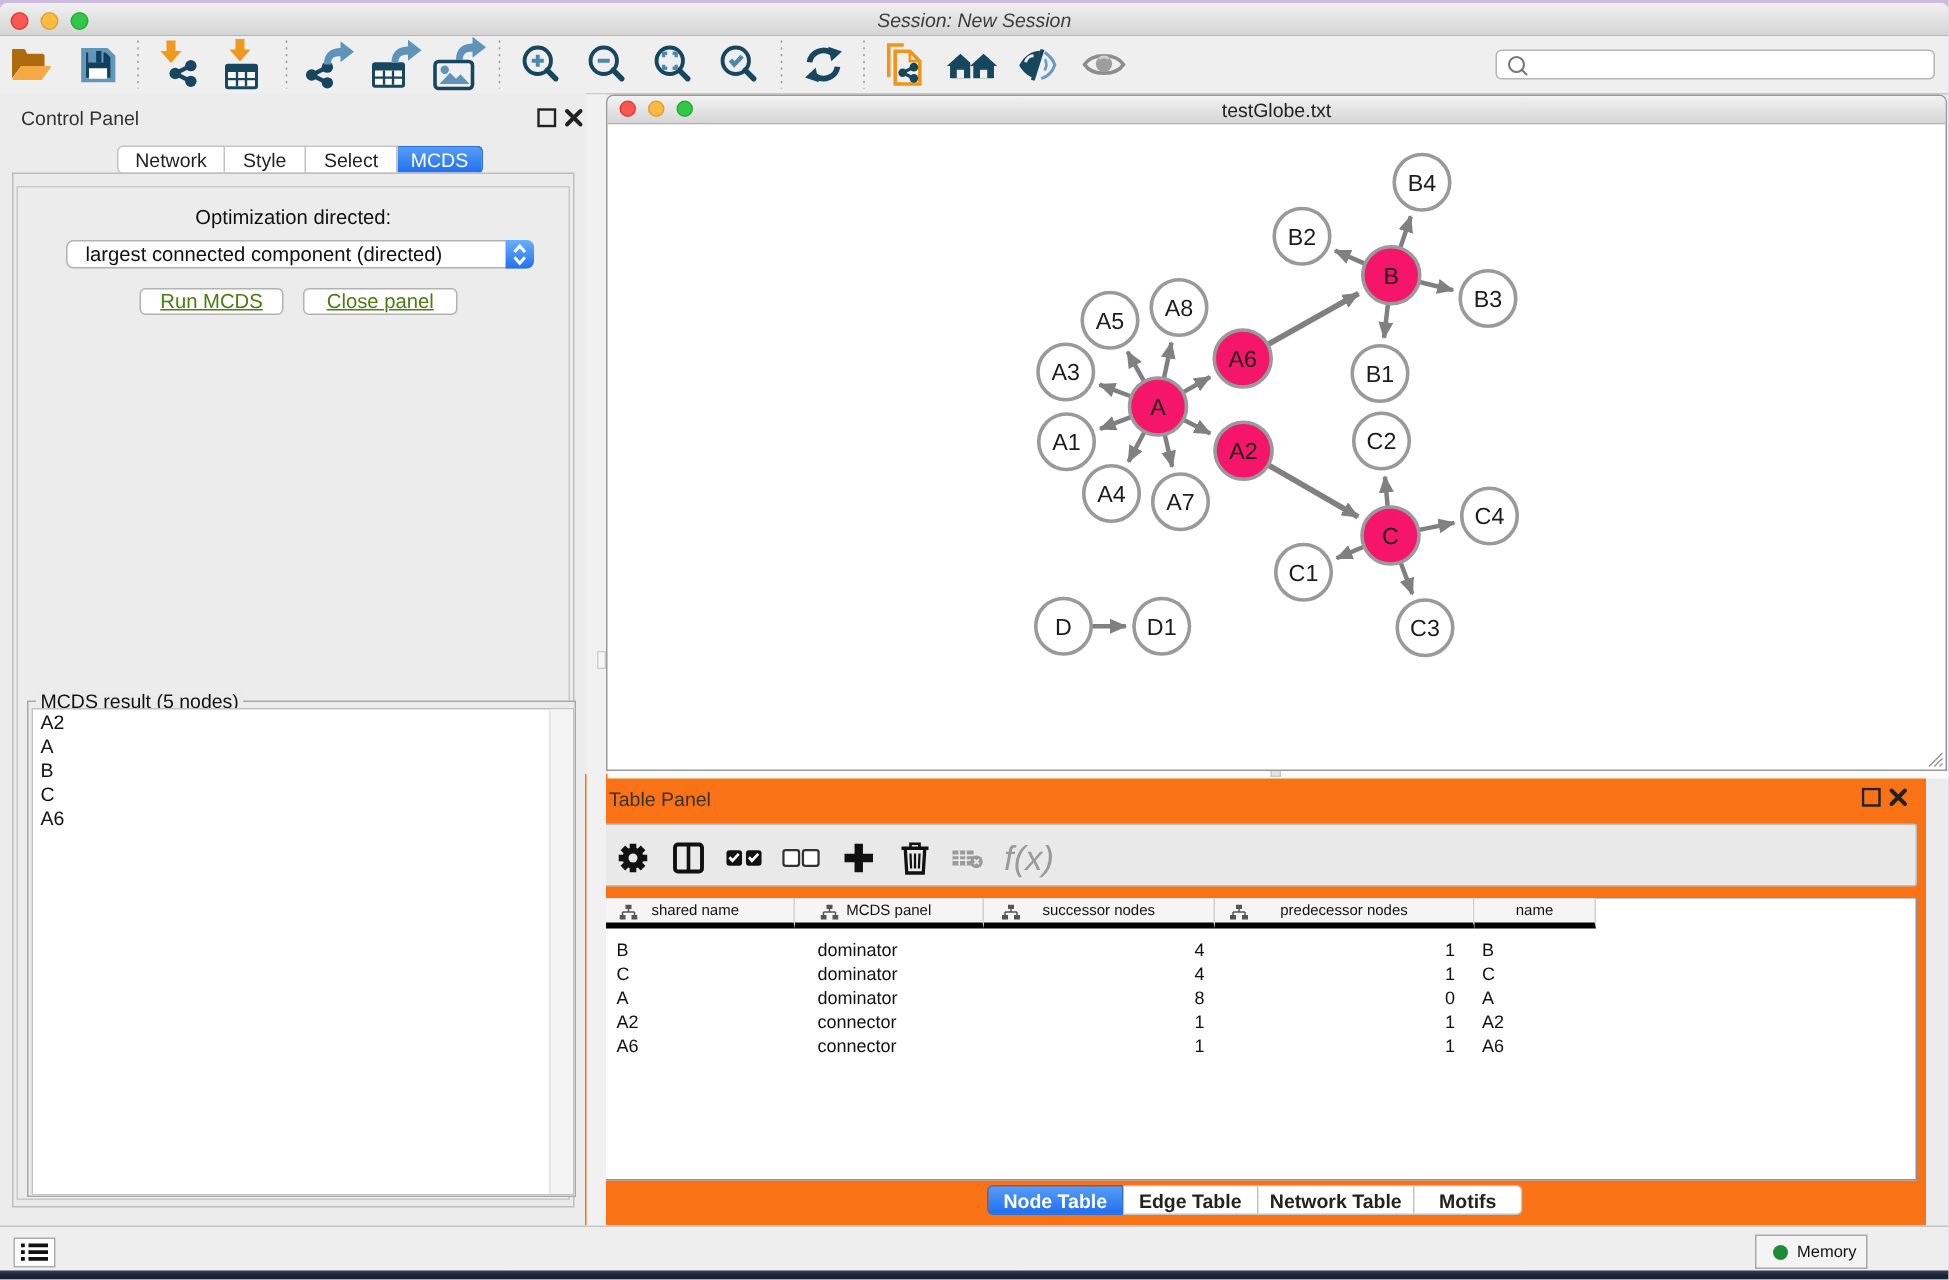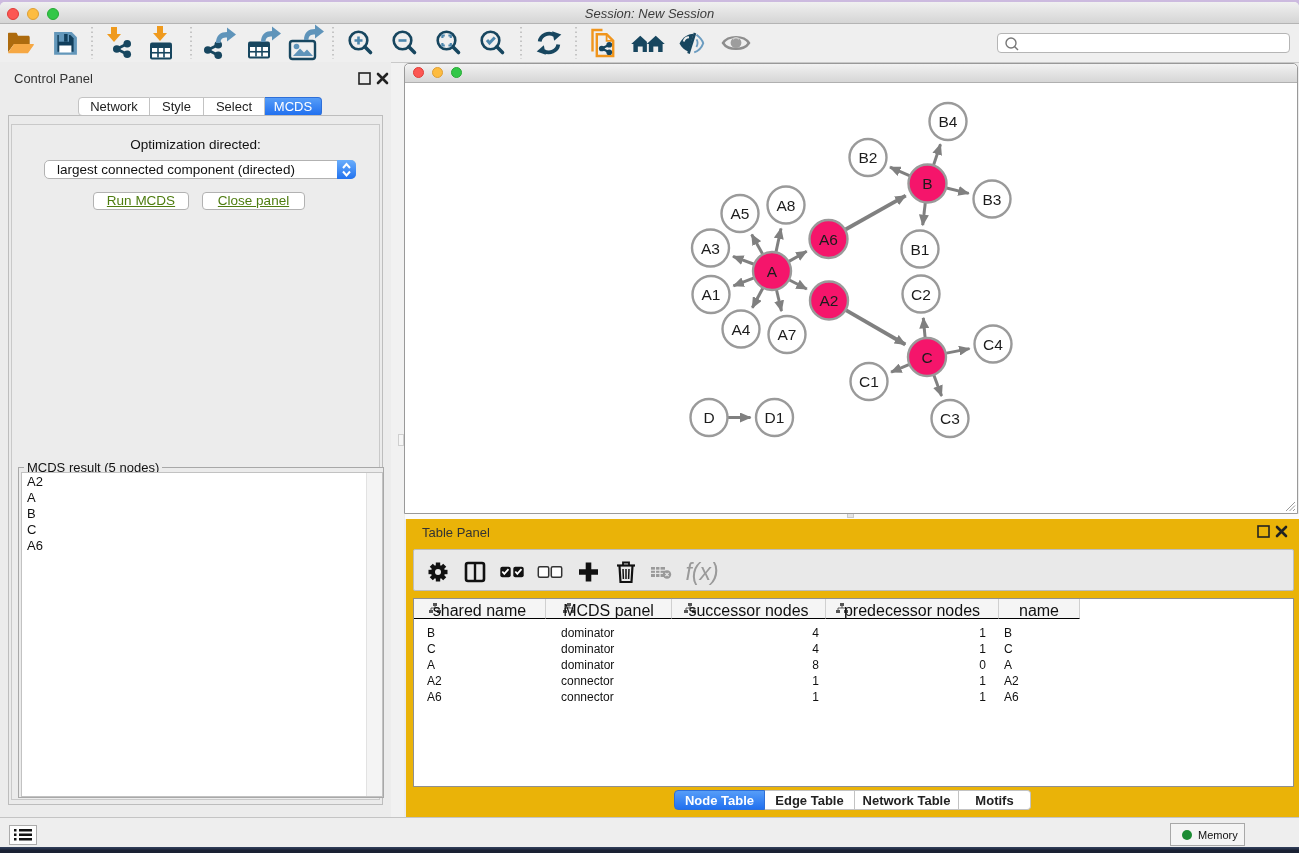--- a/index.html
+++ b/index.html
@@ -35,25 +35,25 @@
 #legend { position:absolute; left:5px; top:-8px; background:#ebebeb; padding:0 3px; font-size:13px; color:#111; }
 #mcds-list { position:absolute; left:2px; top:4px; width:362px; height:325px; background:#fff; border:1px solid #c2c2c2; font-size:13px; color:#111; padding:1px 0 0 5px; line-height:16px; }
 #mcds-scroll { position:absolute; right:0; top:0; width:16px; height:323px; background:#f4f4f4; border-left:1px solid #e2e2e2; }
 #netwin { position:absolute; left:404px; top:63px; width:894px; height:451px; background:#fff; border:1px solid #999; border-radius:5px 5px 0 0; }
 #nettitle { position:absolute; left:0; top:0; width:100%; height:19px; background:linear-gradient(#f2f2f2,#d6d6d6); border-radius:5px 5px 0 0; border-bottom:1px solid #b0b0b0; }
 #nettitle .tl { top:3px; width:11px; height:11px; }
 #nettitle .t1 { left:8px; } #nettitle .t2 { left:27px; } #nettitle .t3 { left:46px; }
 #nettitle span { position:absolute; top:2px; width:100%; text-align:center; font-size:13px; color:#222; }
 #graph { position:absolute; left:0; top:19px; }
 #grip { position:absolute; right:1px; bottom:1px; }
-#tpanel { position:absolute; left:406px; top:516px; width:894px; height:301px; background:#eab308; }
+#tpanel { position:absolute; left:390px; top:516px; width:894px; height:301px; background:#f97316; }
 #tpanel-title { position:absolute; left:16px; top:9px; font-size:13px; color:#333; }
 #ttoolbar { position:absolute; left:7px; top:33px; width:881px; height:42px; background:#e9e9e9; border:1px solid #bdbdbd; border-radius:2px; }
 #ttable { position:absolute; left:7px; top:82px; width:881px; height:189px; background:#fff; border:1px solid #8f8f8f; }
-.thcell { position:absolute; top:0; height:20px; background:#f5f5f5; border-right:1px solid #d0d0d0; border-bottom:1px solid #000000; font-size:16px; color:#111; }
+.thcell { position:absolute; top:0; height:20px; background:#f5f5f5; border-right:1px solid #d0d0d0; border-bottom:4px solid #000000; font-size:10px; color:#111; }
 .thcell span { position:absolute; top:3px; width:100%; text-align:center; }
 .trow { position:absolute; font-size:12px; color:#111; height:16px; line-height:16px; }
 .num { text-align:right; }
 #ttabs { position:absolute; left:268px; top:274px; height:20px; display:flex;font-weight:bold; }
 #ttabs .seg { height:20px; }
 #statusbar { position:absolute; left:0; top:817px; width:1299px; height:30px; background:#eeeeee; border-top:1px solid #c4c4c4; }
 #listbtn { position:absolute; left:9px; top:7px; width:28px; height:20px; background:#fdfdfd; border:1px solid #ababab; }
 #membtn { position:absolute; left:1170px; top:5px; width:75px; height:23px; background:#f4f4f4; border:1px solid #a8a8a8; font-size:11px; color:#111; }
 #membtn .dot { position:absolute; left:11px; top:6px; width:10px; height:10px; border-radius:50%; background:#1c8c34; }
 #membtn .lbl { position:absolute; left:27px; top:5px; }
@@ -243,20 +243,21 @@
         <div id="mcds-scroll"></div>
       </div>
     </div>
   </div>
 </div>
 <div id="netwin">
   <div id="nettitle">
     <div class="tl t1"></div>
       <div class="tl t2"></div>
       <div class="tl t3"></div>
+    <span>testGlobe.txt</span>
   </div>
   <svg id="graph" width="892" height="430">
     <defs>
       <marker id="ah" markerWidth="12" markerHeight="10" refX="10.5" refY="5" orient="auto" markerUnits="userSpaceOnUse">
         <path d="M0,0 L11.5,5 L0,10 Z" fill="#808080"></path>
       </marker>
     </defs>
     <g stroke="#808080">
 <line x1="358.0" y1="171.8" x2="346.7" y2="151.5" stroke-width="3.0" marker-end="url(#ah)"></line>
 <line x1="370.8" y1="169.9" x2="376.0" y2="145.5" stroke-width="3.0" marker-end="url(#ah)"></line>

